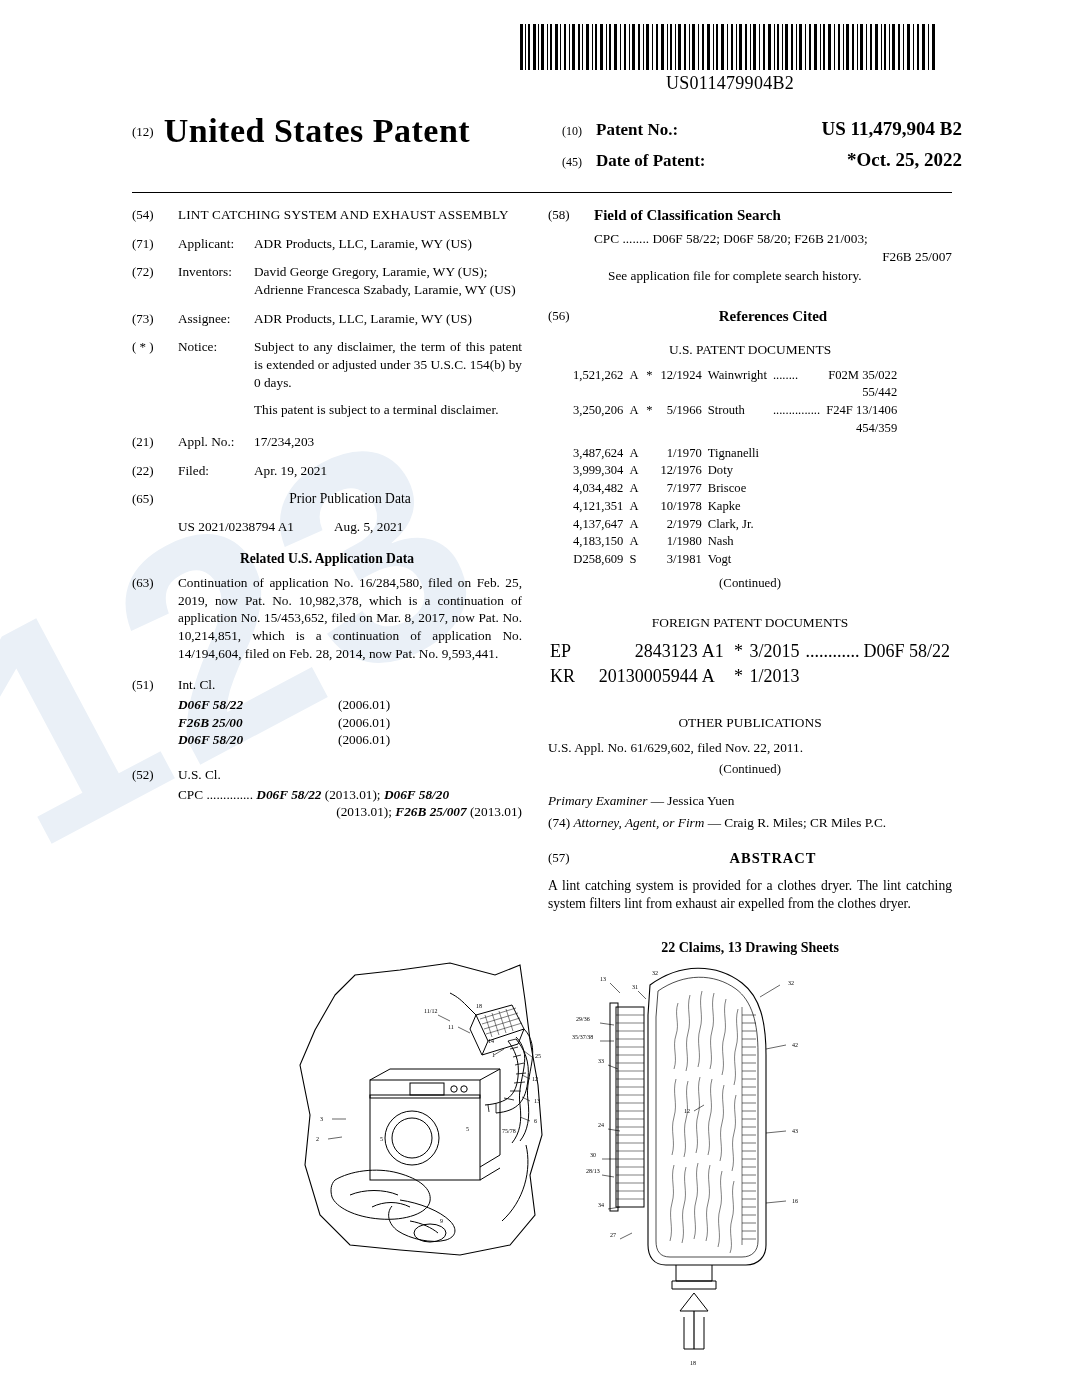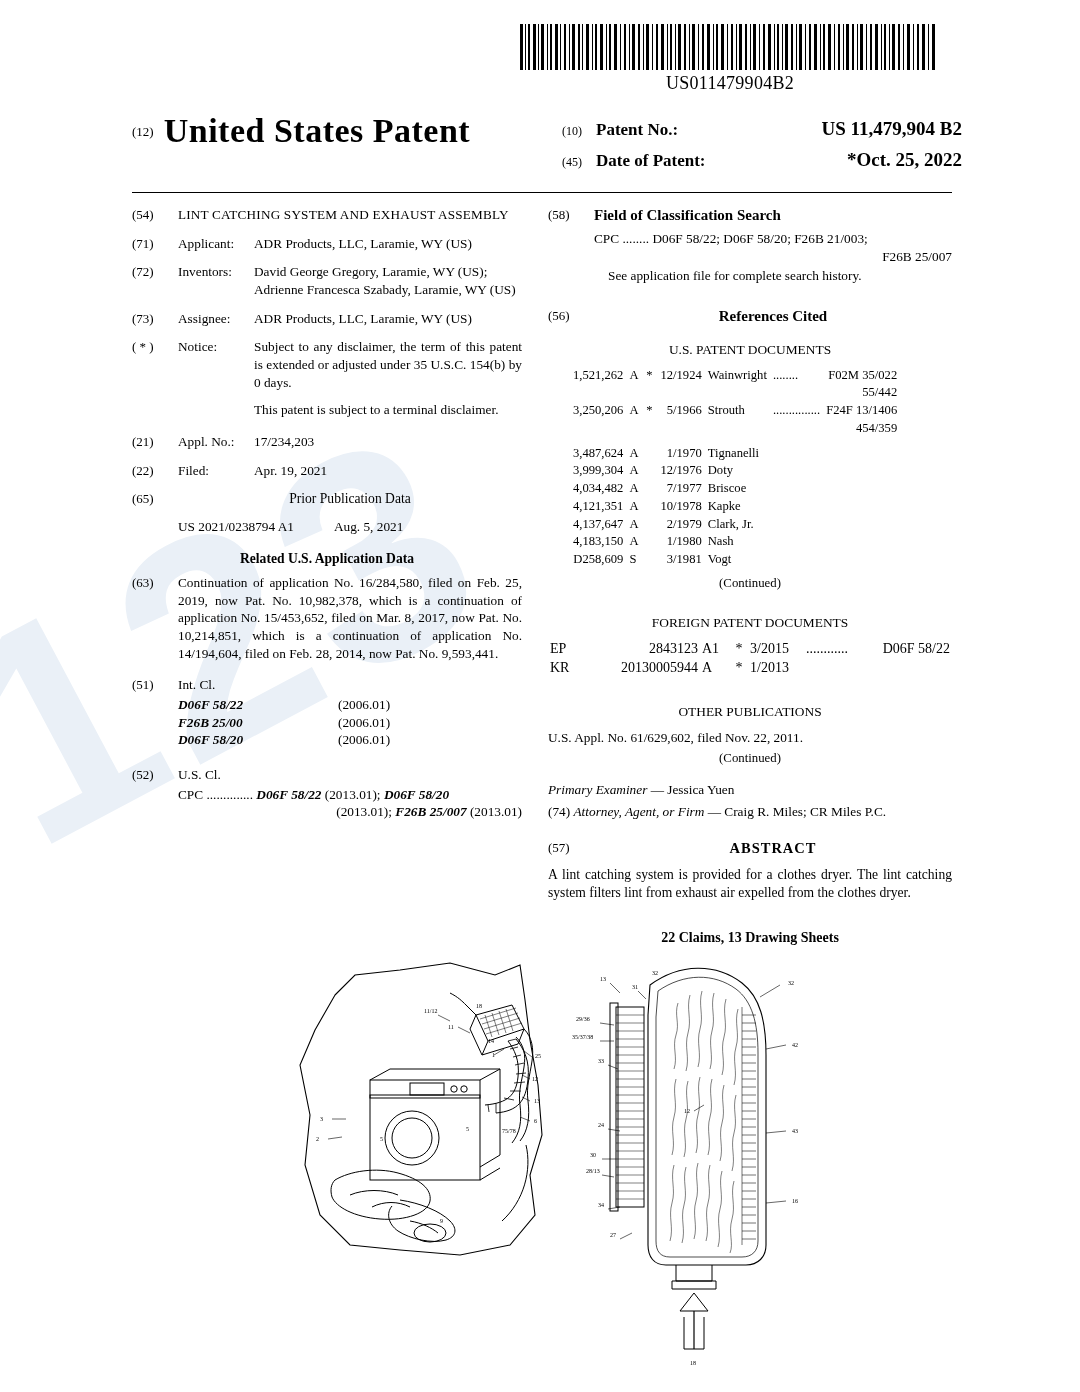--- a/index.html
+++ b/index.html
@@ -201,21 +201,21 @@
     vertical-align: top;
   }
   td.numcol { text-align: right; }
   td.star { text-align: center; width: 10px; }
   td.datecol { text-align: right; }
   td.clscol { text-align: right; }
   .sub2 { text-align: right; padding-right: 6px; font-size: 12.6px; }
 
   table.fpat {
     border-collapse: collapse;
-    font-size: 14px;
+    font-size: 18px;
     width: 100%;
   }
   table.fpat td {
     padding: 0 2px 1px 2px;
     white-space: nowrap;
     vertical-align: top;
   }
 
   .continued { text-align: center; font-size: 12.8px; margin-top: 4px; }
 

